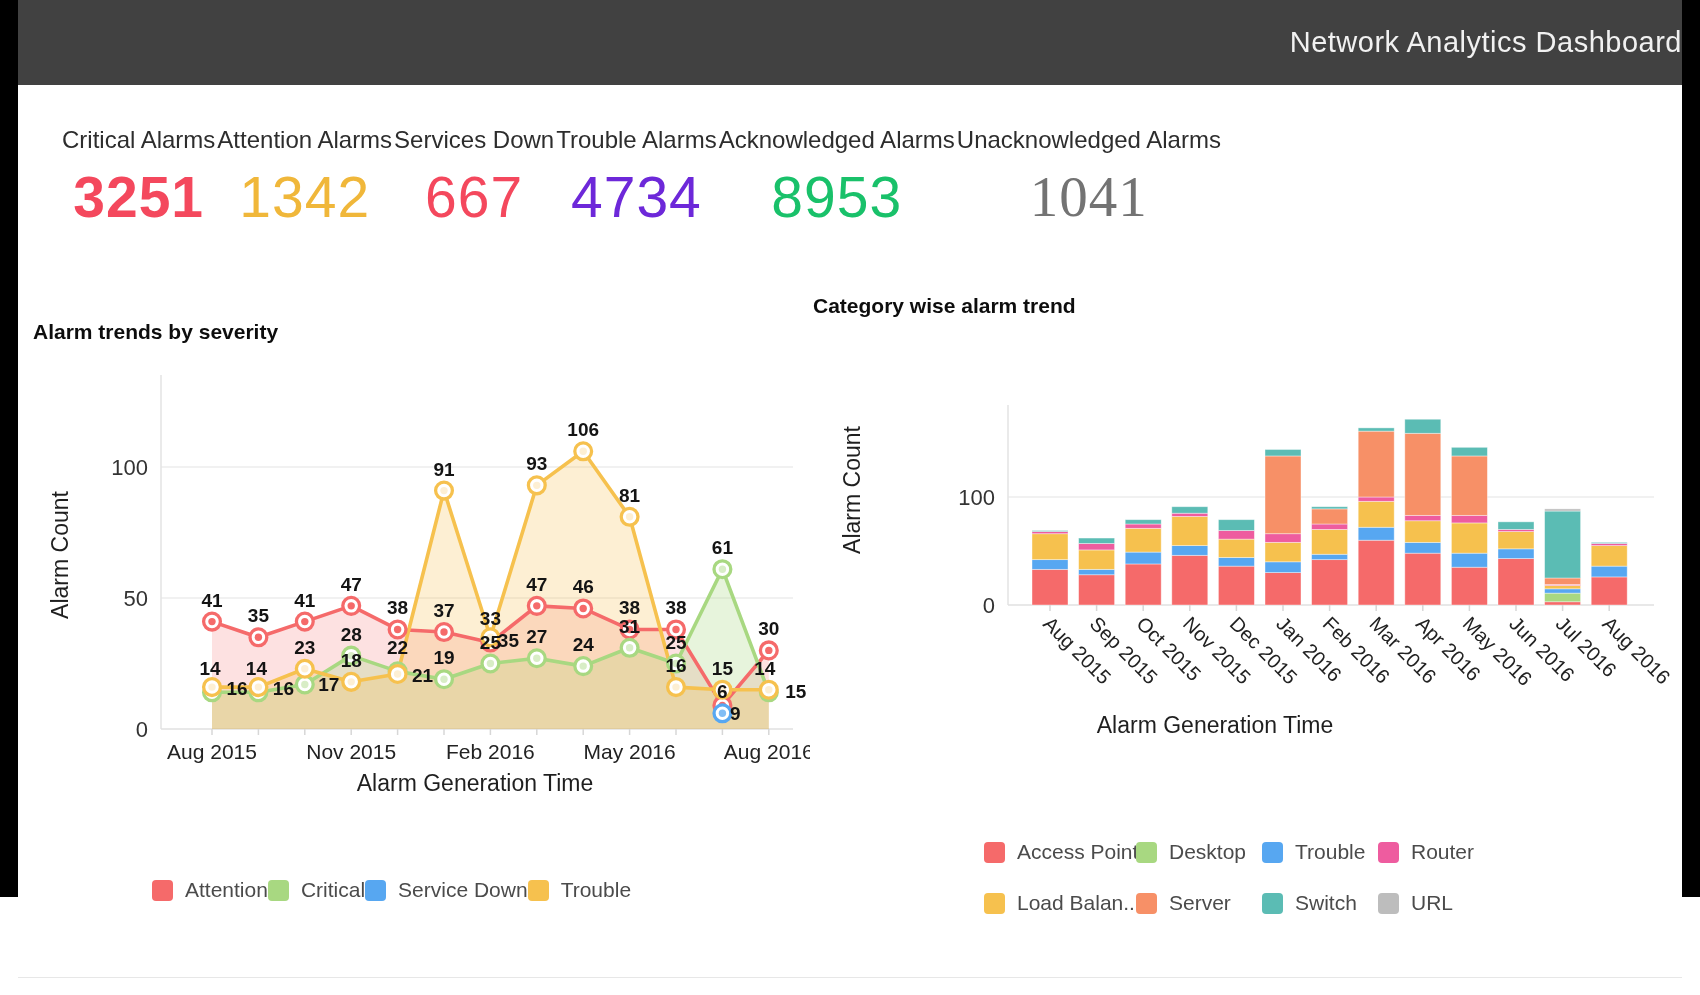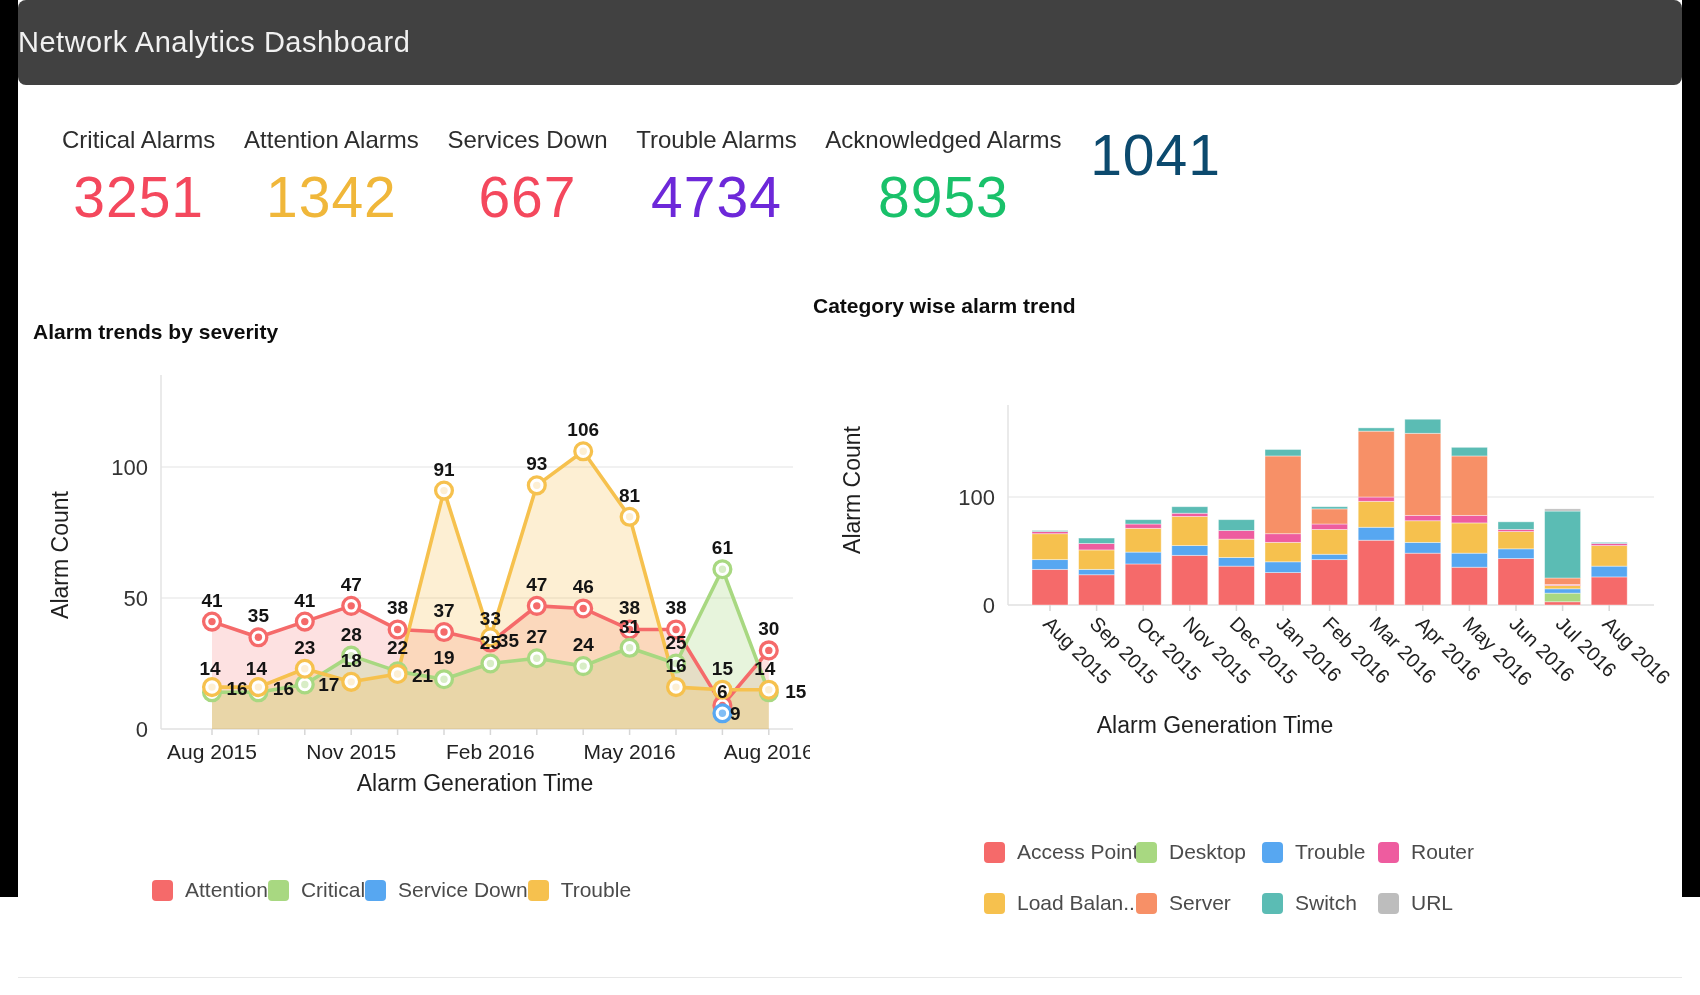--- a/index.html
+++ b/index.html
@@ -2,21 +2,21 @@
 <html><head>
 <meta charset="utf-8">
 <style>
   html,body{margin:0;padding:0;background:#ffffff;}
   .stage{position:relative;width:1700px;height:995px;background:#ffffff;overflow:hidden;
          font-family:"Liberation Sans", sans-serif;}
   .frame-bar{position:absolute;top:0;width:18px;height:897px;background:#000;}
   .frame-left{left:0;}
   .frame-right{left:1682px;}
   .app-header{position:absolute;left:18px;top:0;width:1664px;height:85px;background:#414141;
-              display:flex;align-items:center;justify-content:flex-start;border-radius:8px;}
+              display:flex;align-items:center;justify-content:flex-end;}
   .app-title{color:#f1f1f1;font-size:29px;letter-spacing:.5px;}
   .stats-row{position:absolute;left:18px;top:112px;width:1321px;height:130px;
              display:flex;justify-content:space-between;padding:0 118px 0 44px;box-sizing:border-box;}
   .stat-card{display:flex;flex-direction:column;align-items:center;}
   .stat-label{font-size:24px;color:#2d2d2d;margin-top:14px;white-space:nowrap;}
   .stat-value{font-size:57px;margin-top:10px;letter-spacing:1px;}
   .chart-title{position:absolute;font-size:21px;font-weight:bold;color:#0d0d0d;}
   #sev-title{left:33px;top:288px;margin-top:32px;}
   #cat-title{left:813px;top:294px;}
   .legend{position:absolute;display:flex;}
@@ -36,40 +36,41 @@
   <div class="frame-bar frame-left"></div>
   <div class="frame-bar frame-right"></div>
 
   <header class="app-header">
     <div class="app-title">Network Analytics Dashboard</div>
   </header>
 
   <div class="stats-row" id="stats-row">
       <div class="stat-card">
         <div class="stat-label">Critical Alarms</div>
-        <div class="stat-value" style="color: rgb(244, 72, 93);">3251</div>
+        <div class="stat-value" style="color: rgb(244, 72, 93); font-weight: bold;">3251</div>
       </div>
       <div class="stat-card">
         <div class="stat-label">Attention Alarms</div>
         <div class="stat-value" style="color: rgb(240, 183, 58);">1342</div>
       </div>
       <div class="stat-card">
         <div class="stat-label">Services Down</div>
         <div class="stat-value" style="color: rgb(244, 72, 93);">667</div>
       </div>
       <div class="stat-card">
         <div class="stat-label">Trouble Alarms</div>
         <div class="stat-value" style="color: #6d28d9;">4734</div>
       </div>
       <div class="stat-card">
         <div class="stat-label">Acknowledged Alarms</div>
         <div class="stat-value" style="color: rgb(25, 193, 106);">8953</div>
       </div>
       <div class="stat-card">
-        <div class="stat-value" style="color: #0c4a6e;">1041</div>
+        <div class="stat-label">Unacknowledged Alarms</div>
+        <div class="stat-value" style="color: #737373; font-family: Liberation Serif, serif;">1041</div>
       </div>
     </div>
 
   <div class="chart-title" id="sev-title">Alarm trends by severity</div>
   <div class="chart-title" id="cat-title">Category wise alarm trend</div>
 
   <svg id="sev-chart" style="position:absolute;left:20px;top:345px;" width="790" height="470">
       <text x="128" y="392" font-size="22" fill="#333" text-anchor="end" font-weight="normal">0</text>
       <line x1="141" y1="253" x2="773" y2="253" stroke="#ececec" stroke-width="1.5"></line>
       <text x="128" y="261" font-size="22" fill="#333" text-anchor="end" font-weight="normal">50</text>

